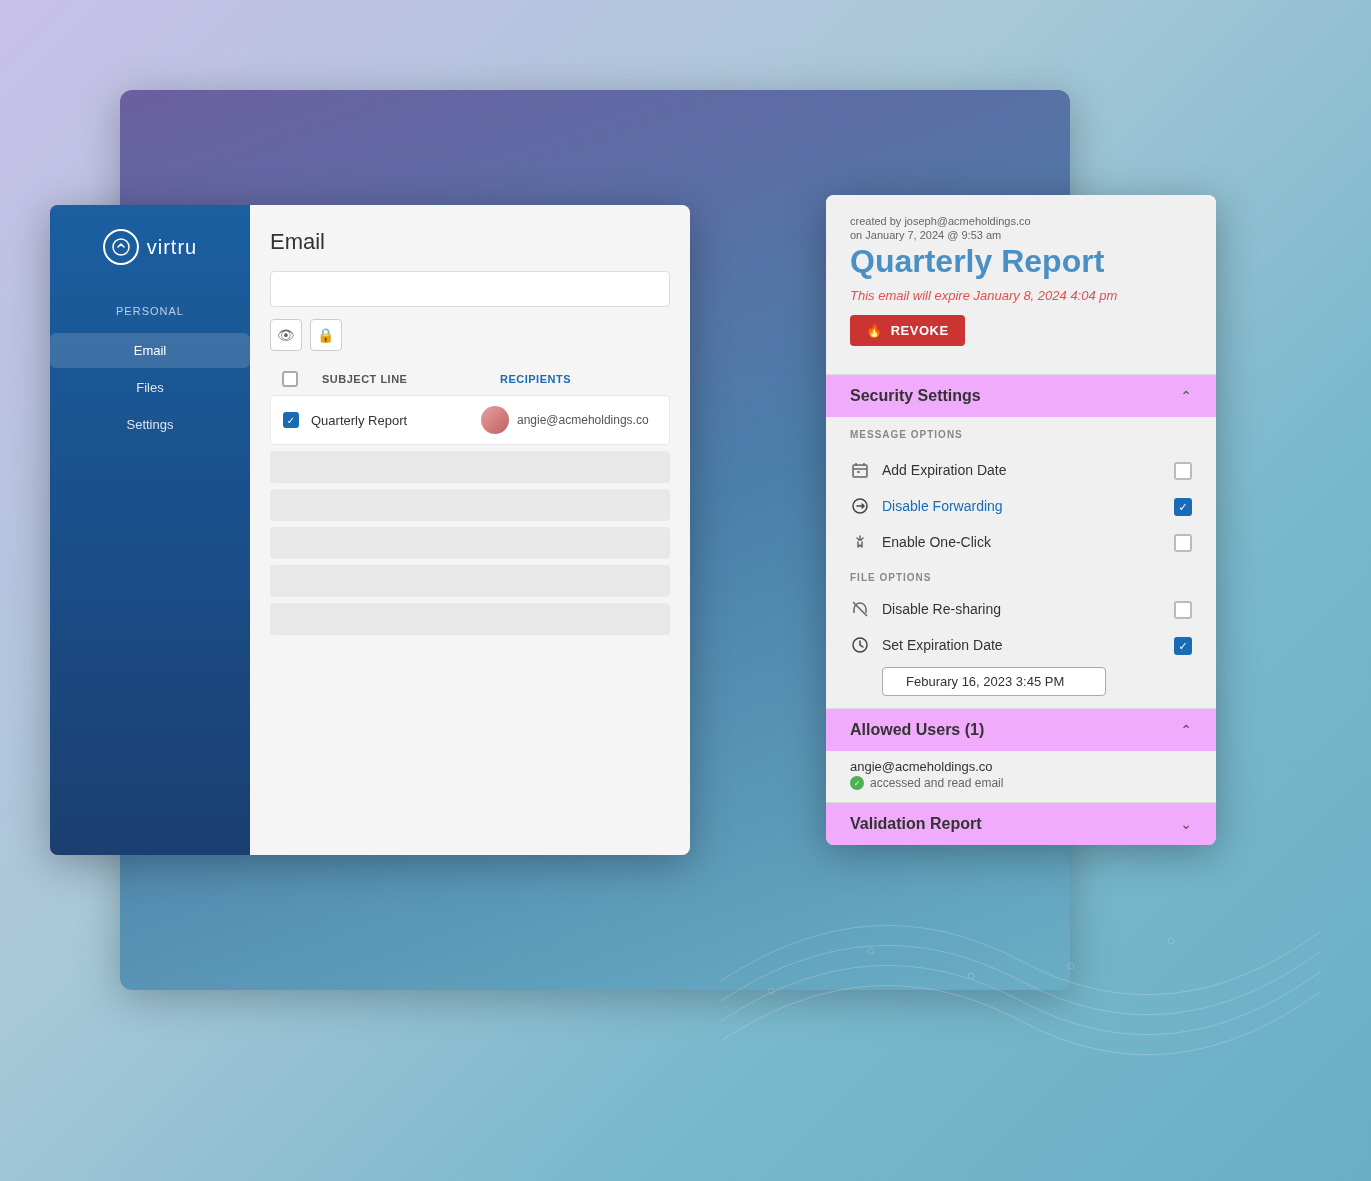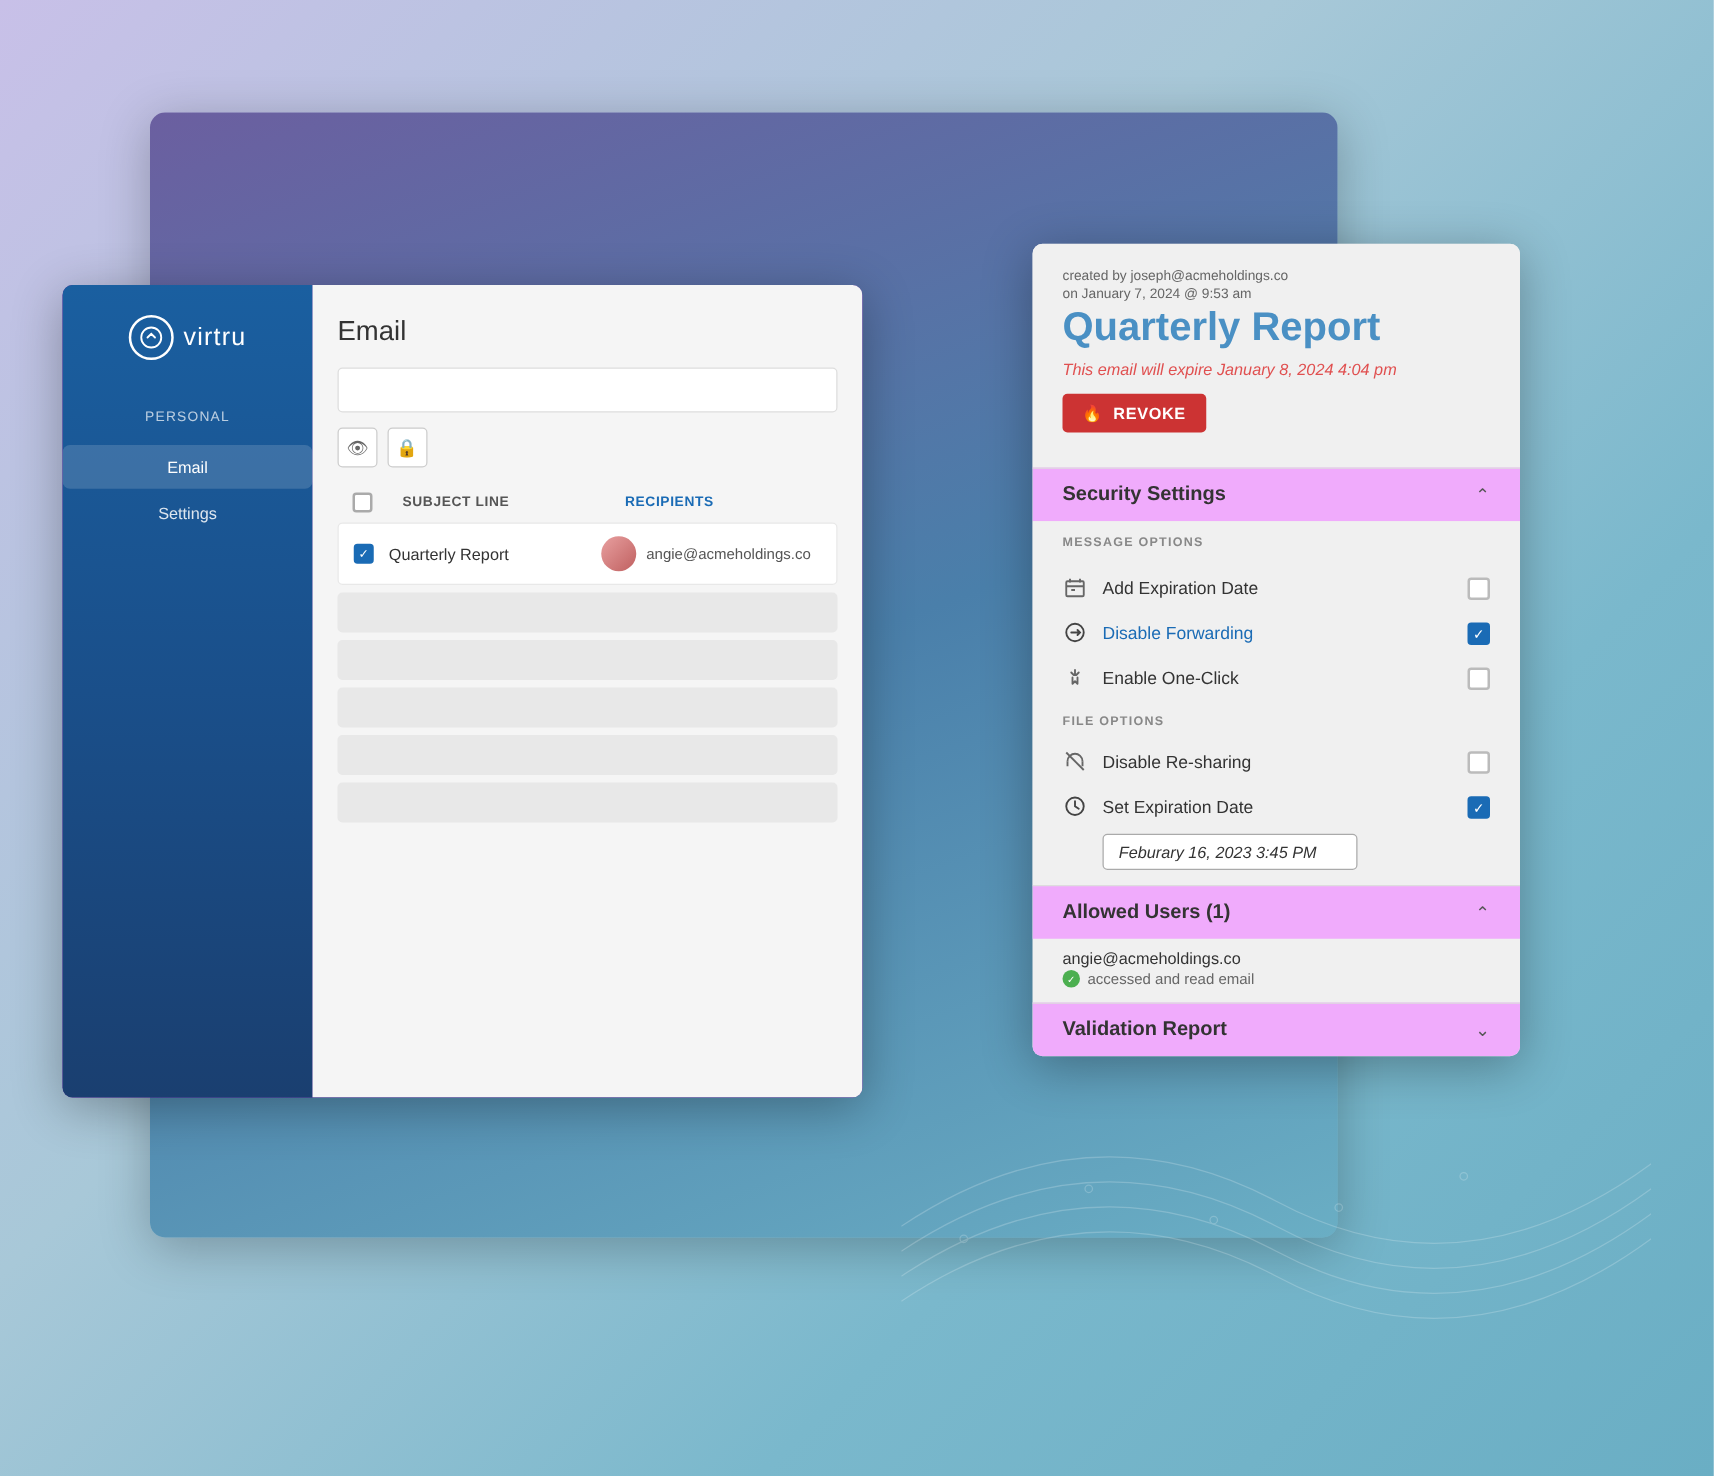--- a/index.html
+++ b/index.html
@@ -20,25 +20,25 @@
       width: 950px;
       height: 900px;
       background: linear-gradient(160deg, #6b5fa0 0%, #4a7faa 50%, #6aaec4 100%);
       border-radius: 12px;
       box-shadow: 0 8px 40px rgba(0,0,0,0.25);
     }
 
     
     .app-container {
       position: absolute;
-      top: 228px;
+      top: 205px;
       left: 50px;
       width: 640px;
       height: 650px;
-      background: #4c1d95;
+      background: #ec4899;
       border-radius: 8px;
       box-shadow: 0 8px 40px rgba(0,0,0,0.3);
       display: flex;
       overflow: hidden;
     }
 
     
     .sidebar {
       width: 200px;
       background: linear-gradient(180deg, #1a5fa0 0%, #1a4f8a 50%, #1a3f70 100%);
@@ -398,27 +398,26 @@
       font-weight: 700;
       color: #888;
       letter-spacing: 1px;
       text-transform: uppercase;
       margin: 12px 0 8px;
     }
 
     .date-input {
       border: 1px solid #aaa;
       border-radius: 4px;
-      padding: 6px 12px;
+      padding: 6px 23px;
       font-size: 13px;
       color: #333;
       background: #fff;
       margin-top: 4px;
       margin-left: 32px;
-      font-style: italic;
     }
 
     .allowed-users-section {
       border-top: 1px solid #ddd;
     }
 
     .user-entry {
       padding: 8px 24px 12px;
     }
 
@@ -494,20 +493,23 @@
       <span class="logo-text">virtru</span>
     </div>
 
     <div class="sidebar-section-label">Personal</div>
 
     <nav class="sidebar-nav">
       <div class="sidebar-item active">
         <span>Email</span>
       </div>
       <div class="sidebar-item">
+        <span>Files</span>
+      </div>
+      <div class="sidebar-item">
         <span>Settings</span>
       </div>
     </nav>
   </div>
 
   <div class="main-panel">
     <h1 class="main-title">Email</h1>
 
     <div class="search-bar"></div>
 

